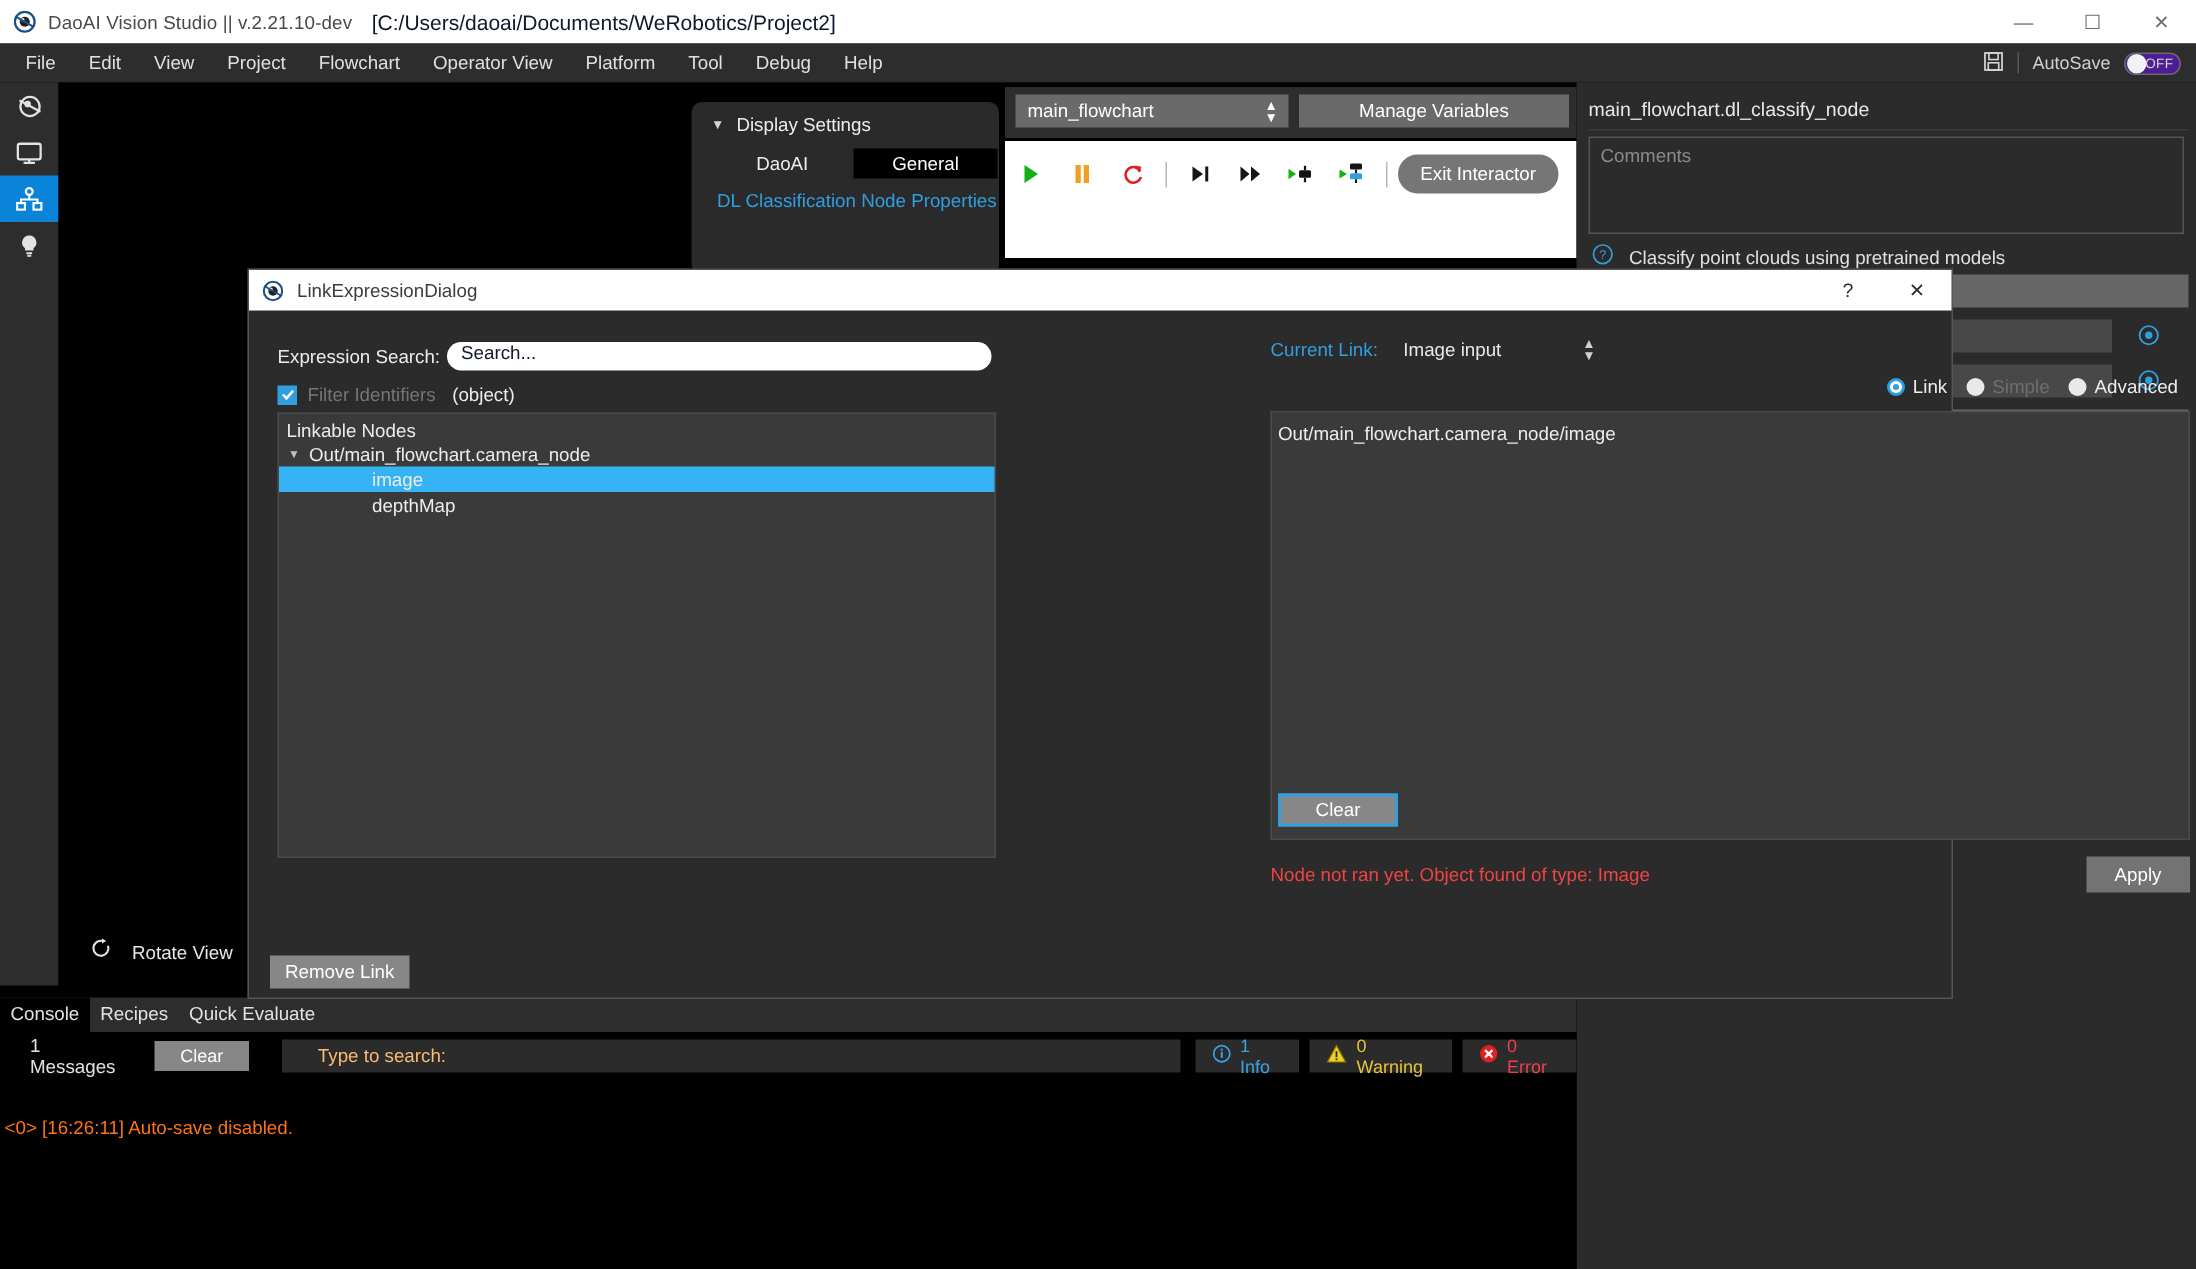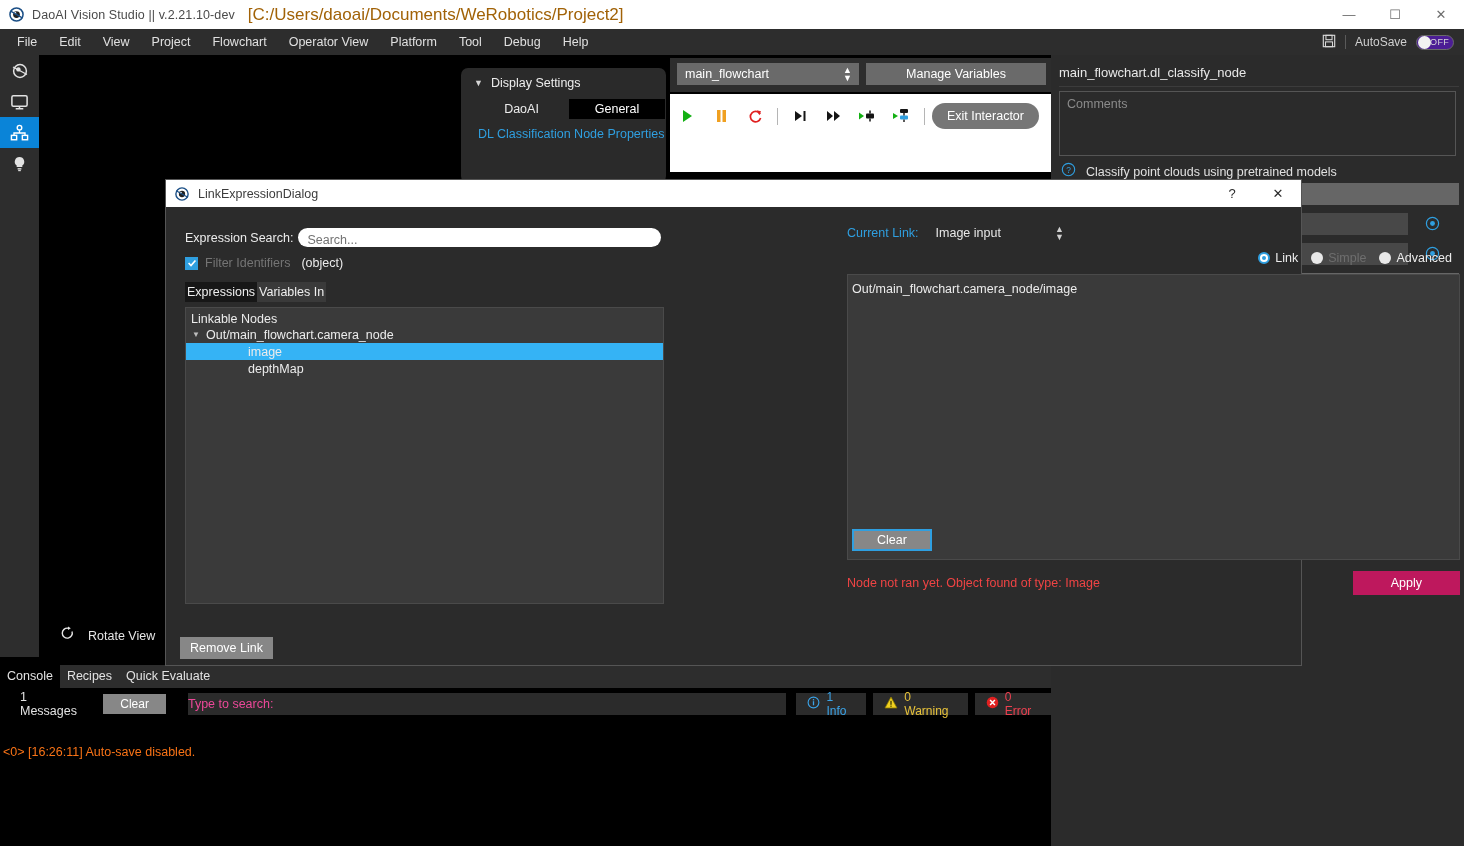--- a/index.html
+++ b/index.html
@@ -11,21 +11,21 @@
   }
   #app { position: relative; width: 1264px; height: 846px; background: #000; }
 
   
   .titlebar {
     position: absolute; left: 0; top: 0; width: 1464px; height: 29px;
     background: #ffffff; display: flex; align-items: center;
   }
   .tb-logo { margin-left: 9px; margin-right: 8px; display:flex; align-items:center;}
   .tb-title { font-size: 12.5px; color: #4a4a4a; letter-spacing: .1px; }
-  .tb-path { font-size: 17px; color: #a16207; margin-left: 13px; }
+  .tb-path { font-size: 14px; color: #0f172a; margin-left: 13px; }
   .tb-btns { margin-left: auto; display: flex; height: 29px; }
   .tb-btn { width: 46px; height: 29px; display:flex; align-items:center; justify-content:center;
             color:#6d6d6d; font-size: 13px; }
 
   
   .menubar {
     position: absolute; left: 0; top: 29px; width: 1464px; height: 26px;
     background: #2d2d2d; display: flex; align-items: center; padding-left: 6px;
   }
   .menu-item { font-size: 12.5px; color: #e0e0e0; padding: 4px 11px; cursor: default; }
@@ -128,22 +128,22 @@
 
   
   .console { position:absolute; left: 0; top: 665px; width: 1051px; height: 181px; background: #000; }
   .console-tabs { position:absolute; left:0; top:0; width:1051px; height:23px; background:#2d2d2d; display:flex;}
   .ctab { font-size: 12.5px; color: #e2e2e2; padding: 4px 7px; }
   .ctab.active { background: #000; }
   .console-ctrls { position:absolute; left:0; top:23px; width:1051px; height:32px; background:#000;
                    display:flex; align-items:center; }
   .c-msgs { font-size: 12.5px; color:#e2e2e2; margin-left: 20px;}
   .c-clear { margin-left: 17px; background:#878787; color:#fff; font-size:12px; padding:3px 17px; }
-  .c-search { margin-left: 22px; width: 609px; height: 22px; background:#2b2b2b; color:#ec4899;
-              font-size: 12.5px; display:flex; align-items:center; padding-left:0; }
+  .c-search { margin-left: 22px; width: 609px; height: 22px; background:#2b2b2b; color:#fdba74;
+              font-size: 12.5px; display:flex; align-items:center; padding-left:24px; }
   .c-badges { display:flex; gap: 7px; margin-left: 10px; }
   .c-badge { background:#2b2b2b; height:22px; display:flex; align-items:center; gap:6px; padding: 0 11px; font-size:12px; }
   .c-badge.info { color:#3aa3e8; }
   .c-badge.warn { color:#e8c33a; }
   .c-badge.err  { color:#ef4050; }
   .console-log { position:absolute; left:0; top:80px; font-size:12.5px; color:#f97316; padding-left:3px;}
 
   
   .dlg {
     position:absolute; left: 165px; top: 179px; width: 1137px; height: 487px;
@@ -157,21 +157,21 @@
   .dlg-title .acts { margin-left:auto; display:flex; }
   .dlg-title .a { width: 46px; height: 27px; display:flex; align-items:center; justify-content:center;
                   color:#2b2b2b; font-size: 13px; }
 
   
   .dlg-left { position:absolute; left: 19px; top: 48px; width: 480px; }
   .exp-search-row { display:flex; align-items:center; }
   .exp-search-lbl { font-size: 12.5px; color:#ececec; }
   .exp-search-inp {
     margin-left: 5px; width: 363px; height: 19px; background:#fff; border-radius:10px;
-    color:#737373; font-size:12.5px; display:flex; align-items:flex-end; padding-left:9px;
+    color:#0f172a; font-size:12.5px; display:flex; align-items:flex-start; padding-left:9px;
   }
   .filter-row { display:flex; align-items:center; margin-top: 9px; gap: 7px;}
   .chk { width: 13px; height: 13px; background:#2f9fe0; display:flex; align-items:center; justify-content:center;}
   .chk svg { display:block; }
   .filter-lbl { font-size:12.5px; color:#757575; }
   .obj-lbl { font-size:12.5px; color:#ececec; margin-left: 4px;}
   .dlg-tabs { display:flex; margin-top: 12px; }
   .dlg-tab { font-size:12.5px; color:#efefef; padding: 3px 2px; }
   .dlg-tab.active { background:#171717; }
   .dlg-tab.inactive { background:#3a3a3a; }
@@ -207,22 +207,22 @@
     position: relative;
   }
   .expr-text { font-size:12.5px; color:#ececec; padding: 7px 0 0 4px; }
   .clear-btn {
     position:absolute; left: 4px; bottom: 8px; width: 80px; height: 22px;
     background:#878787; border:2px solid #2f9fe0; color:#fff; font-size:12.5px;
     display:flex; align-items:center; justify-content:center;
   }
   .status-row { display:flex; align-items:center; margin-top: 11px; }
   .status-msg { font-size:12.5px; color:#ef4444; }
-  .apply-btn { margin-left:auto; background:#be185d; color:#fff; font-size:12.5px;
-               padding: 5px 38px; }
+  .apply-btn { margin-left:auto; background:#737373; color:#fff; font-size:12.5px;
+               padding: 5px 19px; }
 </style>
 </head>
 <body>
 
 <div id="app">
 
   <div class="titlebar">
     <span class="tb-logo">
       <svg width="15" height="15" viewBox="0 0 16 16">
         <circle cx="8" cy="8" r="7" fill="none" stroke="#1b4f86" stroke-width="1.6"></circle>
@@ -531,24 +531,20 @@
       </div>
       <div class="filter-row">
         <span class="chk">
           <svg width="10" height="10" viewBox="0 0 10 10">
               <path d="M1.6 5 L4 7.6 L8.4 2.4" fill="none" stroke="#fff" stroke-width="1.6"></path>
             </svg>
         </span>
         <span class="filter-lbl">Filter Identifiers</span>
         <span class="obj-lbl">(object)</span>
       </div>
-      <div class="dlg-tabs">
-        <span class="dlg-tab active">Expressions</span>
-        <span class="dlg-tab inactive">Variables In</span>
-      </div>
       <div class="tree-box">
         <div class="tree-title">Linkable Nodes</div>
         <div class="tree-row">
           <span class="tree-caret">▼</span>
           <span>Out/main_flowchart.camera_node</span>
         </div>
         <div class="tree-row sel">
           <span class="tree-indent2">image</span>
         </div>
         <div class="tree-row">

